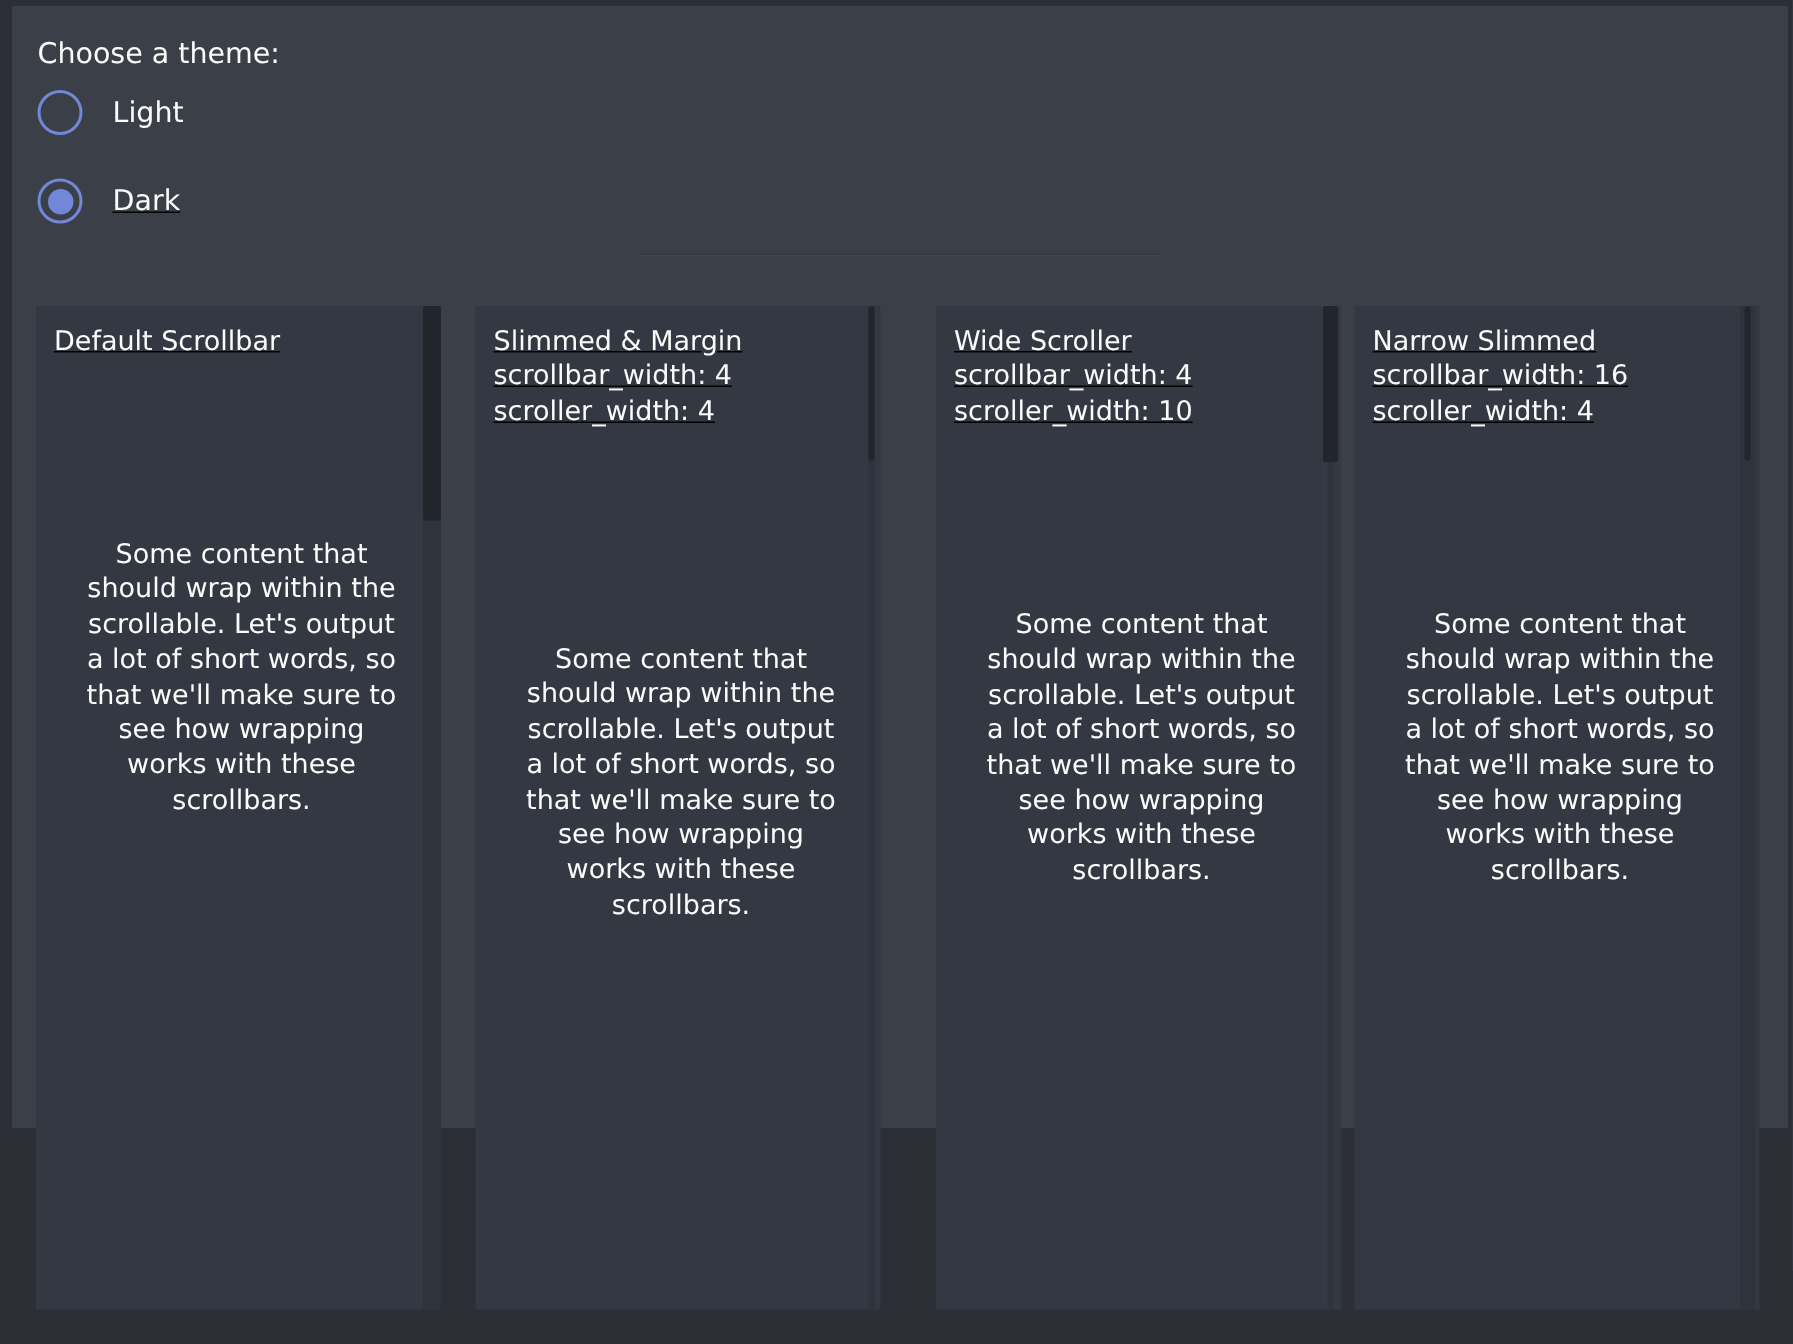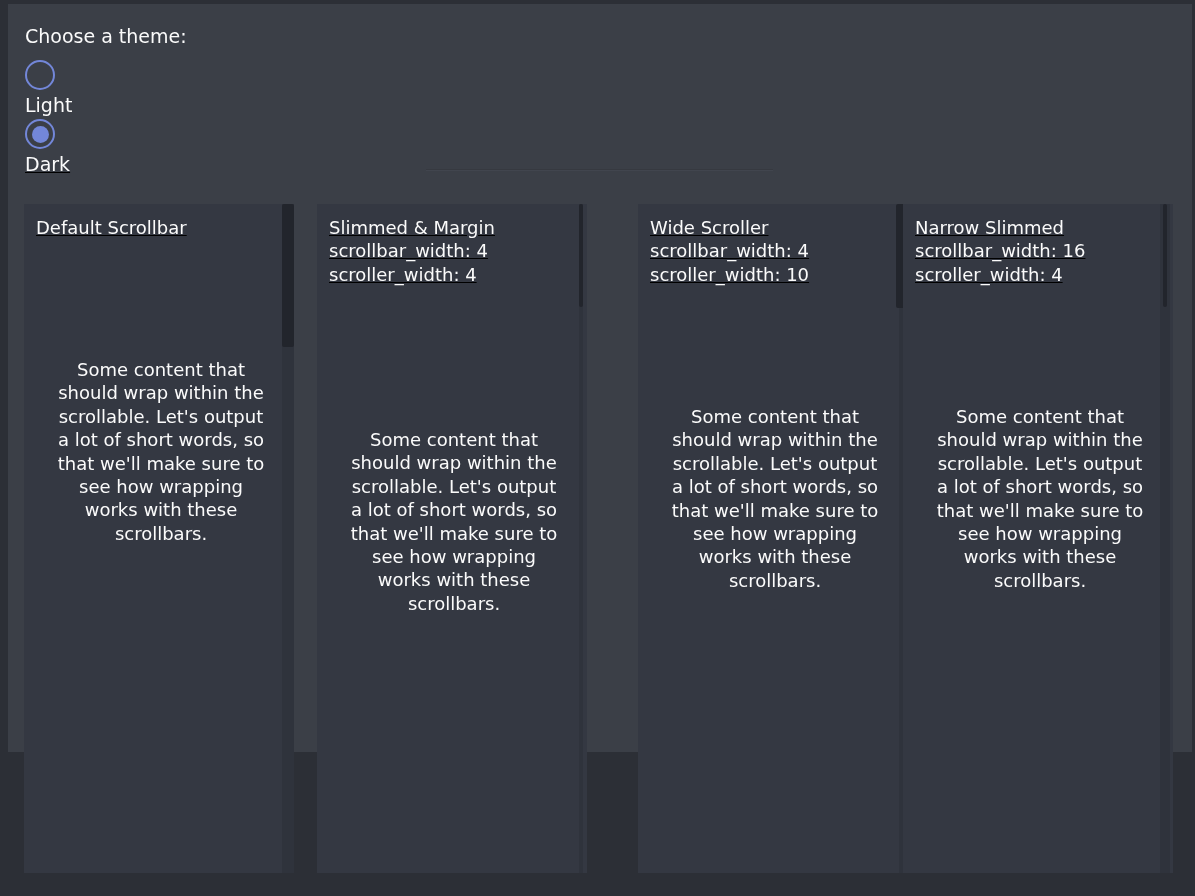--- a/index.html
+++ b/index.html
@@ -12,23 +12,22 @@
   }
   .app{
     position:absolute;left:8px;top:4px;width:1184px;height:748px;
     background:var(--background,#3b3f47);
   }
   .theme-label{
     position:absolute;left:17px;top:21px;
     font-size:19px;color:var(--text,#fbfbfb);
   }
   .radio-row{
-    position:absolute;left:17px;height:30px;display:flex;align-items:flex-start;
+    position:absolute;left:17px;height:30px;display:flex;align-items:flex-end;gap:20px;
     cursor:pointer;
-    flex-direction:column;
   }
   .radio-row.light{top:56px;}
   .radio-row.dark{top:115px;text-decoration:underline;}
   .radio-circle{
     width:26px;height:26px;border:2px solid var(--accent-blue,#7387d9);
     border-radius:50%;display:flex;align-items:center;justify-content:center;
     box-sizing:content-box;flex:0 0 auto;
   }
   .radio-dot{
     width:17px;height:17px;border-radius:50%;
@@ -40,21 +39,21 @@
   .divider{
     position:absolute;left:418px;top:165px;width:347px;height:1px;
     background:#32353c;border-bottom:1px solid #474b54;opacity:.55;
   }
   .panel{
     position:absolute;top:200px;width:270px;height:669px;
     background:var(--panel,#343842);overflow:hidden;
   }
   .panel.p1{left:16px;}
   .panel.p2{left:309px;}
-  .panel.p3{left:630px;}
+  .panel.p3{left:616px;}
   .panel.p4{left:895px;}
   .panel-header{position:absolute;left:12px;top:12px;right:16px;text-decoration:underline;}
   .panel-title,.panel-param{
     font-size:18px;line-height:23.4px;color:var(--text,#fbfbfb);
     white-space:nowrap;
   }
   .panel-content{
     position:absolute;left:12px;width:250px;
     font-size:18px;line-height:23.4px;color:var(--text,#fbfbfb);
     white-space:pre-line;

